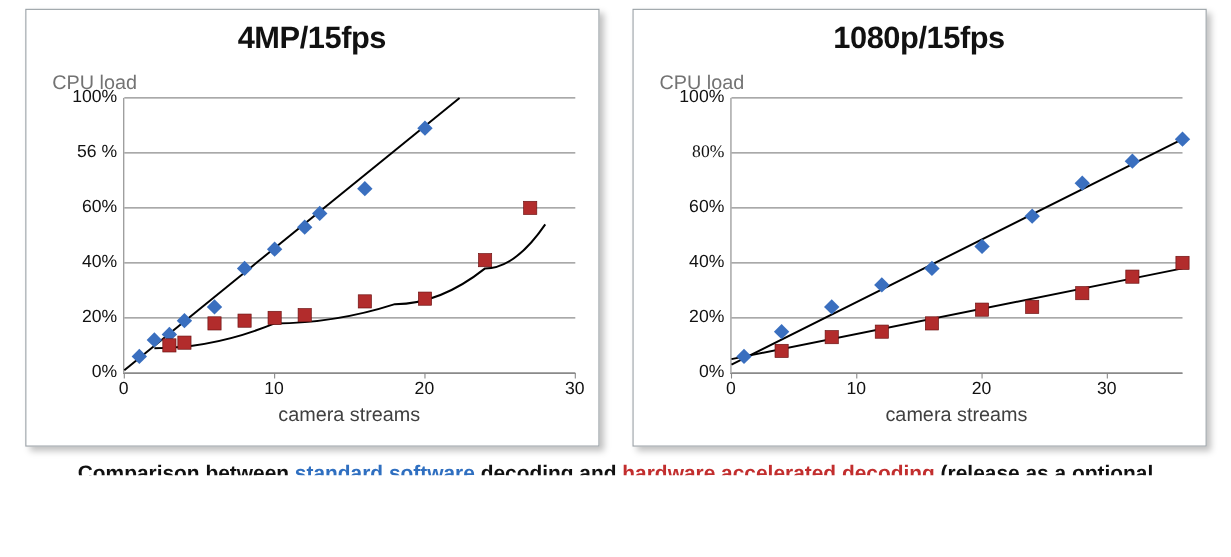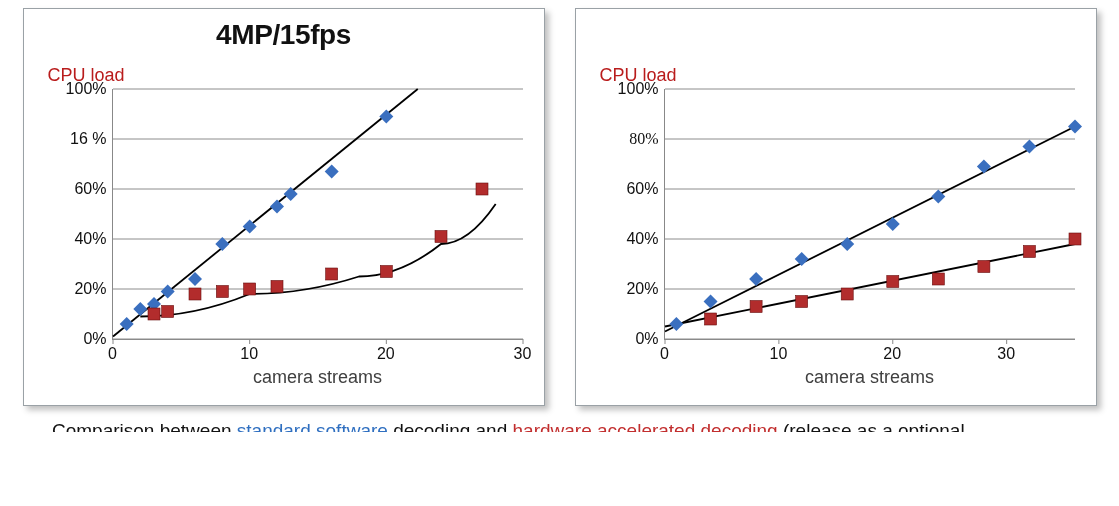--- a/index.html
+++ b/index.html
@@ -37,21 +37,21 @@
     font-size: 28px;
     color: #111;
     letter-spacing: -0.4px;
   }
   .ylabel {
     position: absolute;
     top: 56px;
     left: 24px;
     font-weight: 500;
     font-size: 18px;
-    color: #b91c1c;
+    color: #737373;
   }
   .plot {
     position: absolute;
     left: 88px;
     top: 80px;
     width: 410px;
     height: 250px;
     border-left: 1px solid #888;
     border-bottom: 1px solid #888;
     background: #fff;
@@ -91,21 +91,22 @@
     position: absolute;
     left: 0; right: 0;
     top: calc(100% + 28px);
     text-align: center;
     font-size: 18px;
     font-weight: 500;
     color: #404040;
   }
   .caption {
     margin-top: 12px;
-    font-weight: 400;
+    text-align: center;
+    font-weight: 700;
     font-size: 19px;
     line-height: 1.35;
     color: #111;
     padding: 0 40px;
   }
   .c-blue { color: #2f6fc0; }
   .c-red  { color: #c22e2e; }
 </style>
 </head>
 <body>
@@ -150,30 +151,31 @@
             <rect x="212.66666666666666" y="179" width="12" height="12" class="pt-s"></rect>
             <rect x="267.3333333333333" y="176.5" width="12" height="12" class="pt-s"></rect>
             <rect x="322" y="141.5" width="12" height="12" class="pt-s"></rect>
             <rect x="363" y="94" width="12" height="12" class="pt-s"></rect>
           </svg>
         <div class="xlabel">camera streams</div>
       <div class="ytick" style="top: 250px;">0%</div>
           <div class="ytick" style="top: 200px;">20%</div>
           <div class="ytick" style="top: 150px;">40%</div>
           <div class="ytick" style="top: 100px;">60%</div>
-          <div class="ytick" style="top: 50px;">16 %</div>
+          <div class="ytick" style="top: 50px;">56 %</div>
           <div class="ytick" style="top: 0px;">100%</div>
           <div class="xtick" style="left: 0px;">0</div>
           <div class="xtick" style="left: 136.667px;">10</div>
           <div class="xtick" style="left: 273.333px;">20</div>
           <div class="xtick" style="left: 410px;">30</div>
         </div>
     </div>
 
     <div class="panel">
+      <div class="panel-title">1080p/15fps</div>
       <div class="ylabel">CPU load</div>
       <div class="plot">
         <svg width="410" height="250" viewBox="0 0 410 250" preserveAspectRatio="none" style="position:absolute;left:0;top:0;overflow:visible">
             <line x1="0" x2="410" y1="250" y2="250" class="grid" stroke="#8c8c8c" stroke-width="1"></line>
             <line x1="0" x2="410" y1="200" y2="200" class="grid" stroke="#8c8c8c" stroke-width="1"></line>
             <line x1="0" x2="410" y1="150" y2="150" class="grid" stroke="#8c8c8c" stroke-width="1"></line>
             <line x1="0" x2="410" y1="100" y2="100" class="grid" stroke="#8c8c8c" stroke-width="1"></line>
             <line x1="0" x2="410" y1="50" y2="50" class="grid" stroke="#8c8c8c" stroke-width="1"></line>
             <line x1="0" x2="410" y1="0" y2="0" class="grid" stroke="#8c8c8c" stroke-width="1"></line>
             <line x1="0" x2="0" y1="250" y2="255" stroke="#888" stroke-width="1"></line>

